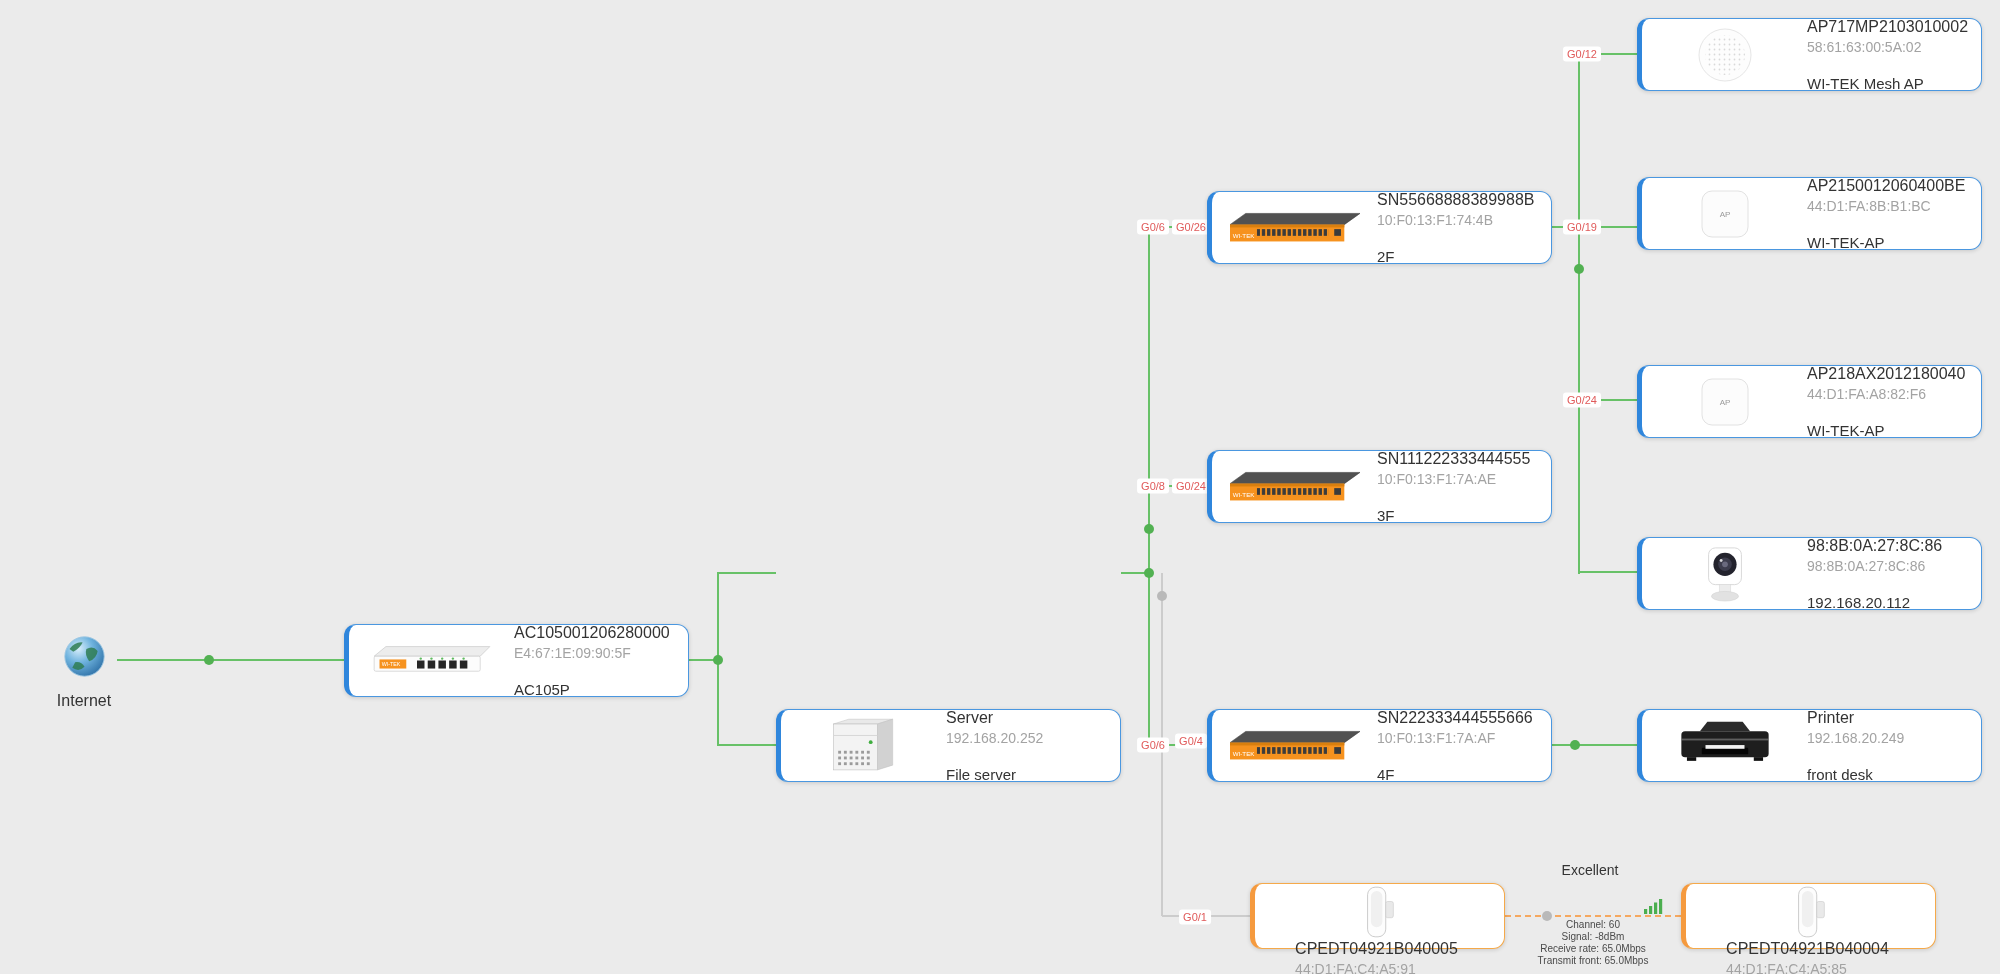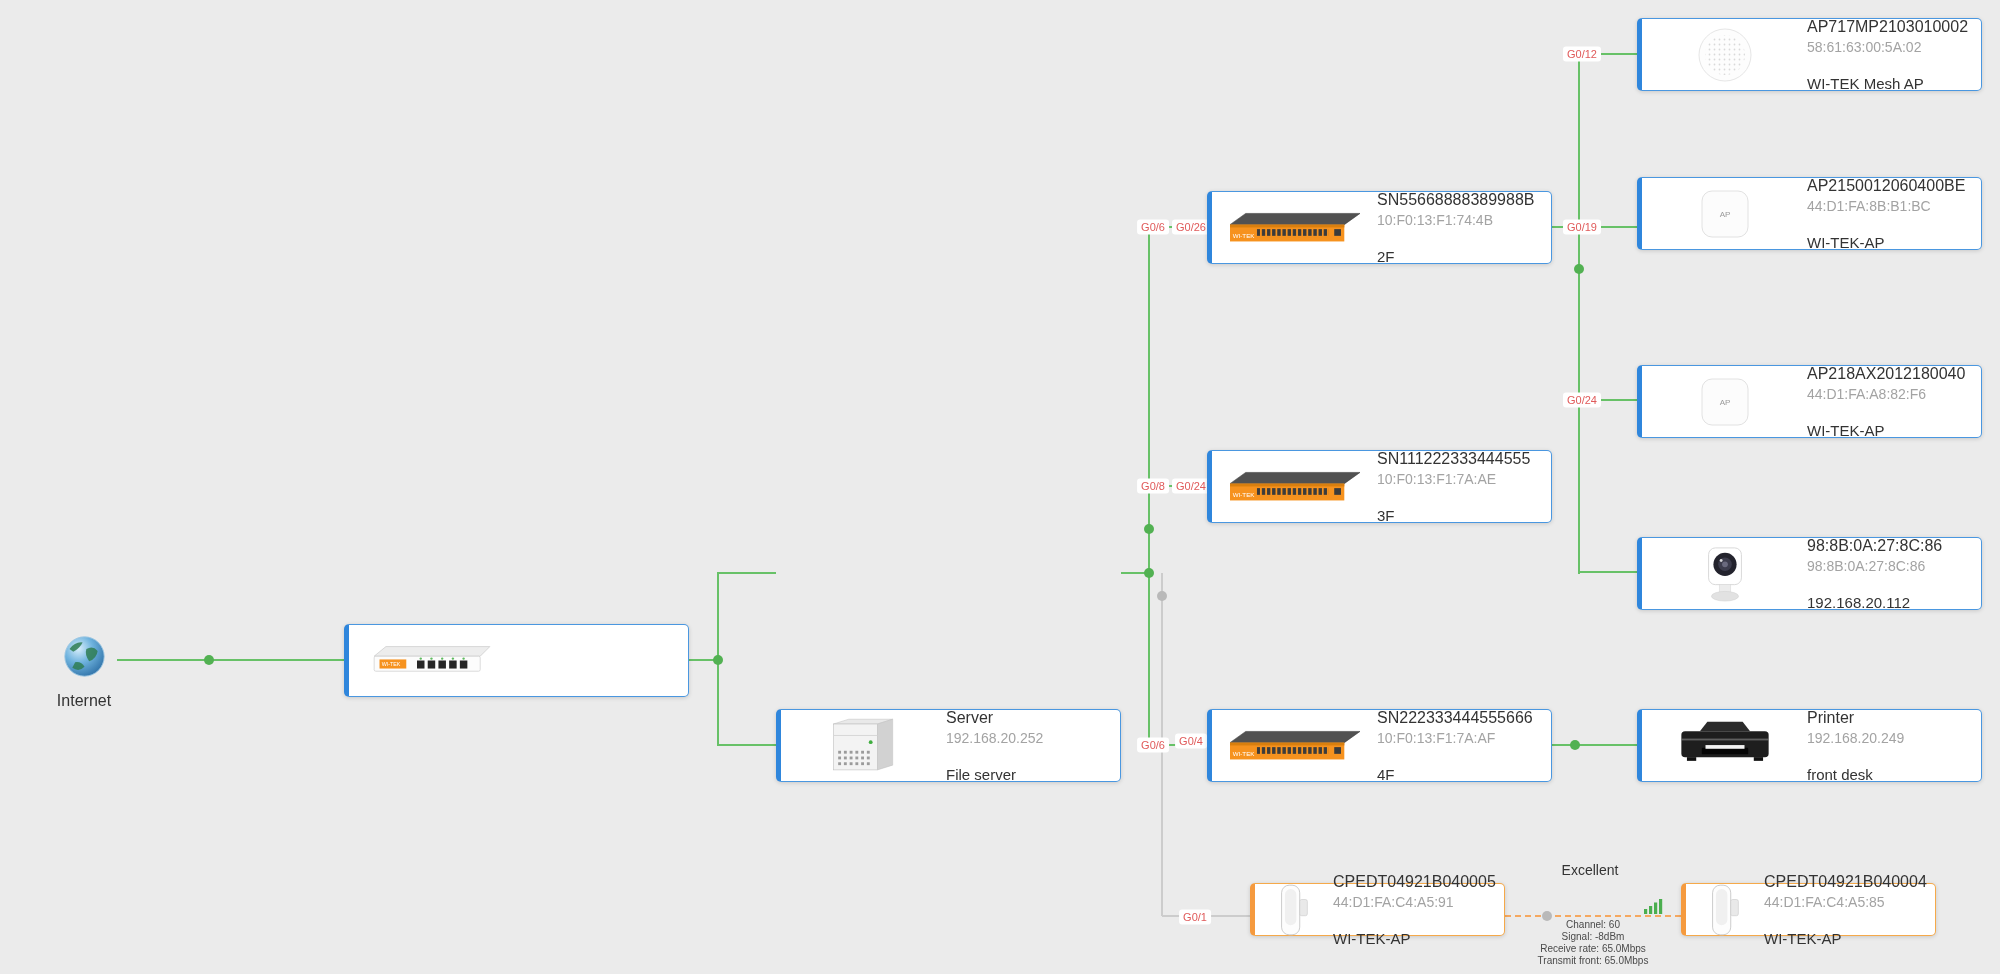--- a/index.html
+++ b/index.html
@@ -6,24 +6,24 @@
   .canvas{
     position:relative;width:2000px;height:974px;background:#ebebeb;
     font-family:"Liberation Sans",sans-serif;overflow:hidden;
   }
   svg text{font-family:"Liberation Sans",sans-serif;}
 
   
   .node{
     position:absolute;box-sizing:border-box;width:345px;height:73px;
     background:#fff;border:1px solid #4a97e0;border-left:5px solid #2f86dc;
-    border-radius:5px;box-shadow:0 1px 4px rgba(0,0,0,.15);
+    border-radius:12px;box-shadow:0 1px 4px rgba(0,0,0,.15);
     display:flex;align-items:center;z-index:4;cursor:pointer;
   }
-  .node.orange{width:255px;height:53px;border-color:#f5a94a;border-left-color:#f59a3e;}
+  .node.orange{width:255px;height:66px;border-color:#f5a94a;border-left-color:#f59a3e;flex-direction:column;}
   .icon-wrap{width:165px;flex-shrink:0;display:flex;justify-content:center;align-items:center;}
   .node.orange .icon-wrap{width:78px;}
   .txt{flex:1;min-width:0;padding-right:6px;}
   .t1{font-size:16px;color:#333;white-space:nowrap;}
   .t2{font-size:14px;color:#a3a3a3;margin-top:3px;white-space:nowrap;}
   .t3{font-size:15px;color:#333;margin-top:20px;white-space:nowrap;}
 
   
   .hline,.vline{position:absolute;background:#67c167;z-index:1;}
   .hline{height:2px;}
@@ -308,20 +308,25 @@
     </div>
   </div>
 
 
   <div class="node" style="left:344px;top:624px">
     <div class="icon-wrap">
         <svg width="120" height="33">
           <use href="#icon-router"></use>
         </svg>
       </div>
+    <div class="txt">
+      <div class="t1">AC105001206280000</div>
+      <div class="t2">E4:67:1E:09:90:5F</div>
+      <div class="t3">AC105P</div>
+    </div>
   </div>
 
   <div class="node" style="left:776px;top:709px">
     <div class="icon-wrap">
         <svg width="88" height="60">
           <use href="#icon-server"></use>
         </svg>
       </div>
     <div class="txt">
       <div class="t1">Server</div>

